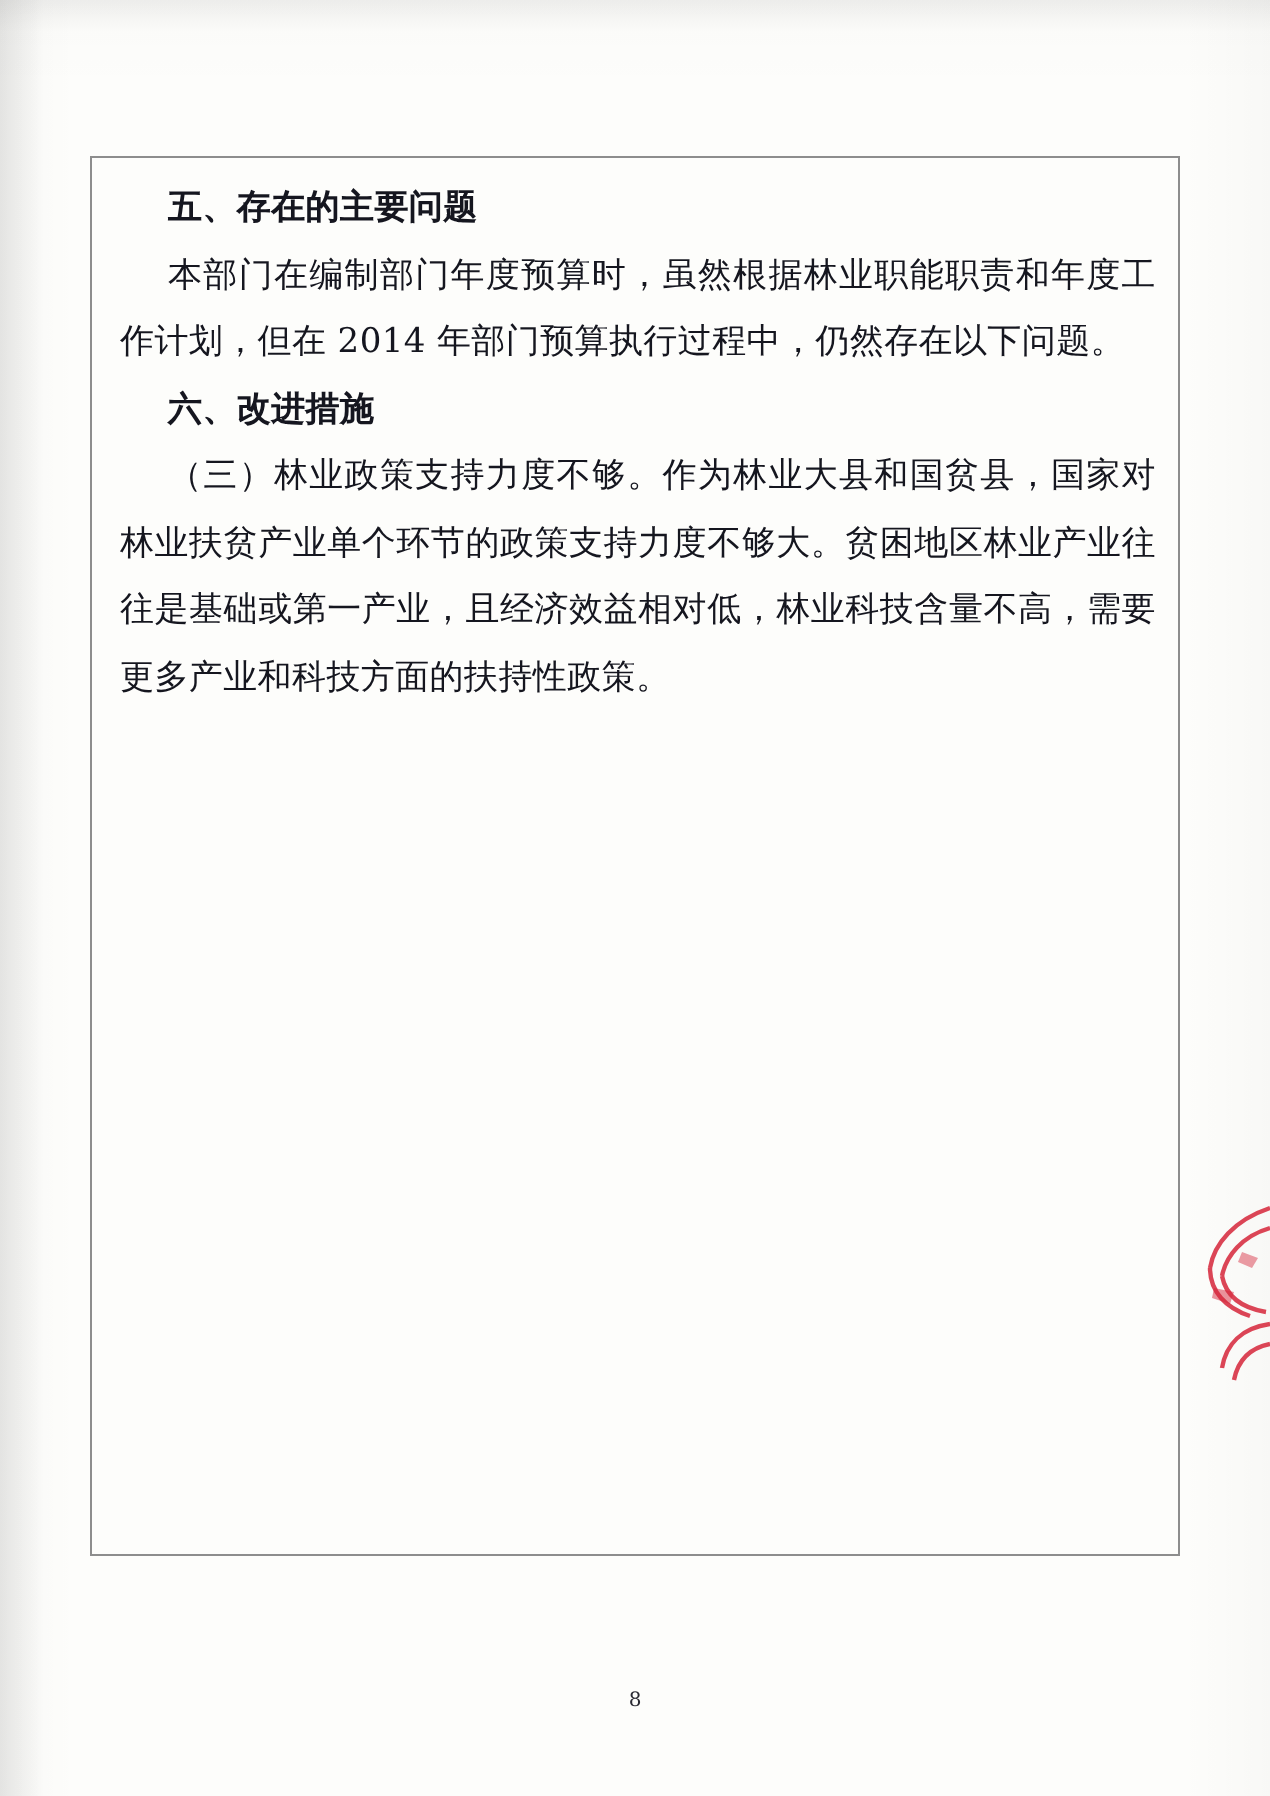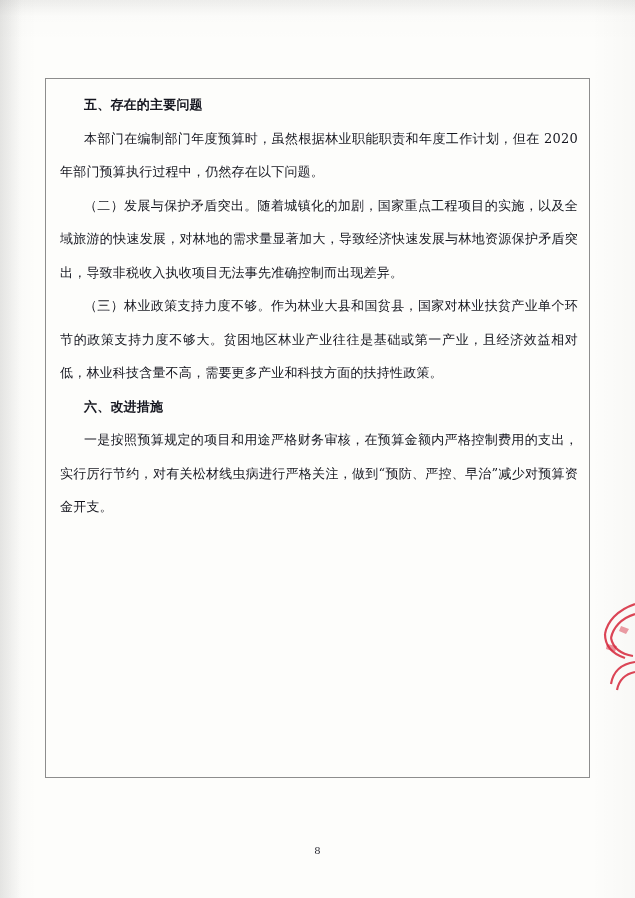--- a/index.html
+++ b/index.html
@@ -35,21 +35,21 @@
   }
   .text-body {
     position: absolute;
     left: 60px;
     top: 88px;
     width: 518px;
     color: #1c1c28;
   }
   p.para {
     margin: 0 0 0 0;
-    font-size: 13px;
+    font-size: 17px;
     line-height: 33.5px;
     letter-spacing: 0.2px;
     text-align: justify;
     color: #15161f;
     font-family: "DejaVu Serif", "Liberation Serif", serif;
   }
   p.heading {
     text-indent: 24px;
     font-weight: bold;
   }
@@ -95,25 +95,23 @@
 
 <div class="page">
   <div class="paper-texture"></div>
   <div class="edge-shadow-left"></div>
   <div class="edge-shadow-top"></div>
 
   <div class="content-frame"></div>
 
   <div class="text-body">
     <p class="para heading">五、存在的主要问题</p>
-    <p class="para indent">本部门在编制部门年度预算时，虽然根据林业职能职责和年度工作计划，但在 2020 年部门预算执行过程中，仍然存在以下问题。</p>
-    <p class="para indent">（二）发展与保护矛盾突出。随着城镇化的加剧，国家重点工程项目的实施，以及全域旅游的快速发展，对林地的需求量显著加大，导致经济快速发展与林地资源保护矛盾突出，导致非税收入执收项目无法事先准确控制而出现差异。</p>
+    <p class="para indent">本部门在编制部门年度预算时，虽然根据林业职能职责和年度工作计划，但在 2014 年部门预算执行过程中，仍然存在以下问题。</p>
+    <p class="para heading">六、改进措施</p>
     <p class="para indent">（三）林业政策支持力度不够。作为林业大县和国贫县，国家对林业扶贫产业单个环节的政策支持力度不够大。贫困地区林业产业往往是基础或第一产业，且经济效益相对低，林业科技含量不高，需要更多产业和科技方面的扶持性政策。</p>
-    <p class="para heading">六、改进措施</p>
-    <p class="para indent">一是按照预算规定的项目和用途严格财务审核，在预算金额内严格控制费用的支出，实行厉行节约，对有关松材线虫病进行严格关注，做到“预防、严控、早治”减少对预算资金开支。</p>
   </div>
 
   <div class="stamp">
     <svg width="44" height="92" viewBox="0 0 44 92" xmlns="http://www.w3.org/2000/svg">
       <g fill="none" stroke="#d6263a" stroke-width="2.2" opacity="0.85">
         <path d="M44 4 C 26 10, 16 22, 14 34"></path>
         <path d="M44 14 C 30 18, 22 28, 20 38"></path>
         <path d="M14 34 C 14 46, 22 54, 34 58"></path>
         <path d="M20 38 C 22 48, 30 54, 42 56"></path>
         <path d="M44 62 C 30 64, 22 72, 20 84"></path>

